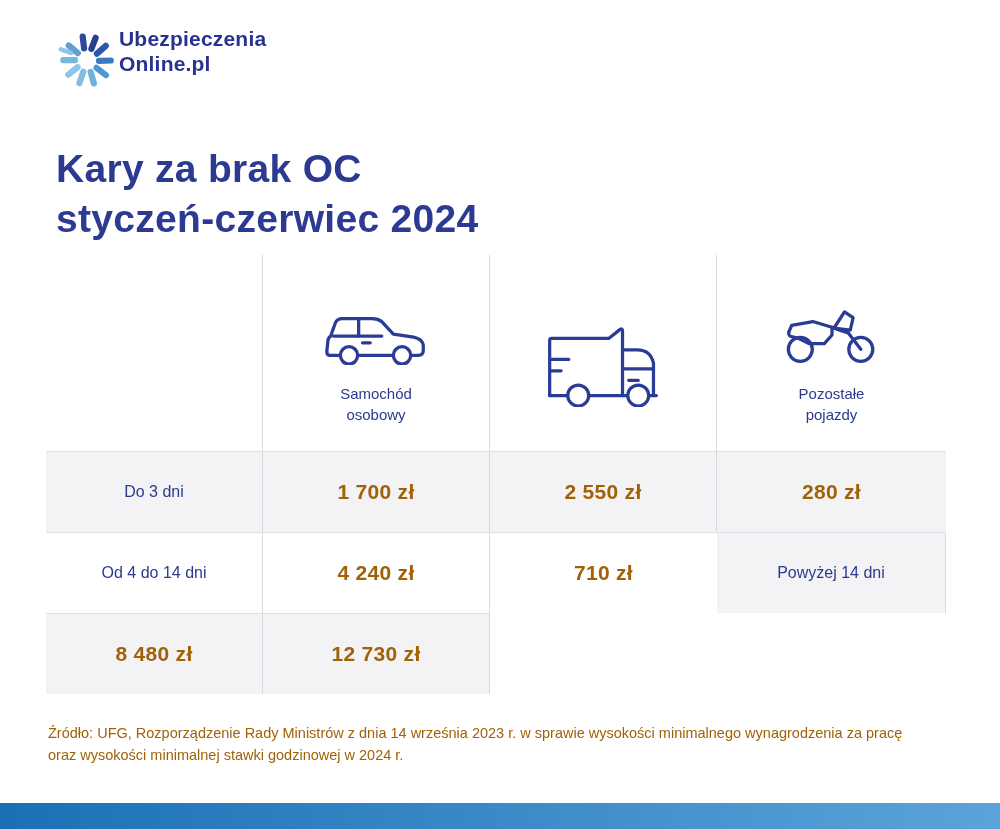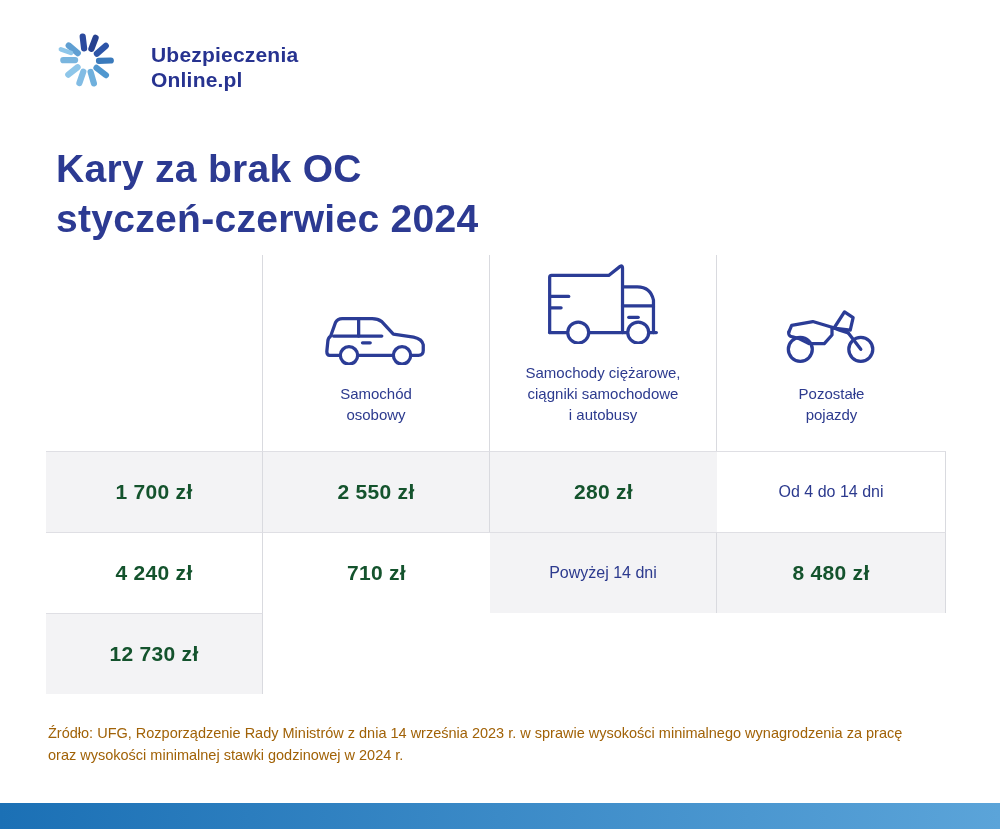--- a/index.html
+++ b/index.html
@@ -2,41 +2,41 @@
 <html><head>
 <meta charset="utf-8">
 <style>
   html,body{margin:0;padding:0;}
   body{
     width:1000px;height:829px;position:relative;background:#ffffff;
     font-family:"Liberation Sans","DejaVu Sans",sans-serif;
     color:#2b3a90;overflow:hidden;
   }
   
-  .logo{position:absolute;left:55px;top:27px;display:flex;align-items:flex-end;gap:32px;}
+  .logo{position:absolute;left:55px;top:27px;display:flex;align-items:flex-start;gap:0;}
   .logo-burst{width:64px;height:66px;}
   .logo-text{font-size:21px;font-weight:bold;color:#273390;line-height:1.18;letter-spacing:.2px;}
   
   .title{position:absolute;left:48px;top:136px;font-size:39px;font-weight:bold;
          color:#2c3a92;line-height:1.28;letter-spacing:.3px;}
   .title span{display:block;}
   
   .grid{position:absolute;left:46px;top:255px;width:900px;
         display:grid;grid-template-columns:217px 227px 227px 229px;
         grid-template-rows:196px 81px 81px 81px;}
   .cell{display:flex;align-items:center;justify-content:center;}
   .vline{border-right:1px solid #d9dadf;}
   .hcell{flex-direction:column;justify-content:flex-end;padding-bottom:26px;box-sizing:border-box;}
   .icon-wrap{display:flex;align-items:flex-end;justify-content:center;height:96px;margin-bottom:18px;}
   .col-label{font-size:15px;line-height:1.4;text-align:center;color:#2c3a8e;}
   .col-label span{display:block;}
   .body-cell{border-top:1px solid #dfdfe4;}
   .row-alt{background:#f3f3f5;}
   .row-label{font-size:16px;color:#2c3a8e;}
-  .value{font-size:21px;font-weight:bold;color:#14532d;letter-spacing:.3px;}
+  .value{font-size:21px;font-weight:bold;color:#a16207;letter-spacing:.3px;}
   
   .vicon{stroke:#2b3c96;fill:none;stroke-width:3.4;stroke-linecap:round;stroke-linejoin:round;}
   .vicon .wheel{fill:#ffffff;}
   
   .source{position:absolute;left:48px;top:722px;width:880px;font-size:14.5px;
           line-height:1.55;color:#a16207;}
   
   .bottom-bar{position:absolute;left:0;bottom:0;width:1000px;height:26px;
               background:linear-gradient(to right,#1b70b5,#5ba4d9);}
 </style>
@@ -98,44 +98,40 @@
         <path d="M10 72 H122"></path>
         <path d="M11 34 H30"></path>
         <path d="M11 46 H22"></path>
         <path d="M86.5 24 H102 Q116 24 119 38 L119 72"></path>
         <path d="M86.5 44 H119"></path>
         <path d="M93 56 H103"></path>
         <circle class="wheel" cx="40" cy="72" r="11"></circle>
         <circle class="wheel" cx="103" cy="72" r="11"></circle>
       </svg>
     </div>
-    <div class="col-label">
-      <span>Samochody ciężarowe,</span>
-      <span>ciągniki samochodowe</span>
-      <span>i autobusy</span>
-    </div>
   </div>
 
   <div class="cell hcell">
     <div class="icon-wrap">
       <svg class="vicon" width="96" height="62" viewBox="0 0 100 64">
         <circle cx="17" cy="48" r="12.5"></circle>
         <circle cx="80" cy="48" r="12.5"></circle>
         <path d="M80 48 L67 31"></path>
         <path d="M5 30 L8 23 L30 19 L50 25 L58 28 L67 31"></path>
         <path d="M5 30 Q4 34 9 35 L16 37 L26 42 L42 42 L50 33 L50 25"></path>
         <path d="M52 26 L63 9 L72 15 L69 28 Z"></path>
       </svg>
     </div>
     <div class="col-label">
       <span>Pozostałe</span>
       <span>pojazdy</span>
     </div>
   </div>
 
+  <div class="cell body-cell row-alt vline row-label">Do 3 dni</div>
   <div class="cell body-cell row-alt vline value">1 700 zł</div>
   <div class="cell body-cell row-alt vline value">2 550 zł</div>
   <div class="cell body-cell row-alt value">280 zł</div>
 
   <div class="cell body-cell vline row-label">Od 4 do 14 dni</div>
   <div class="cell body-cell vline value">4 240 zł</div>
   <div class="cell body-cell value">710 zł</div>
 
   <div class="cell body-cell row-alt vline row-label">Powyżej 14 dni</div>
   <div class="cell body-cell row-alt vline value">8 480 zł</div>

